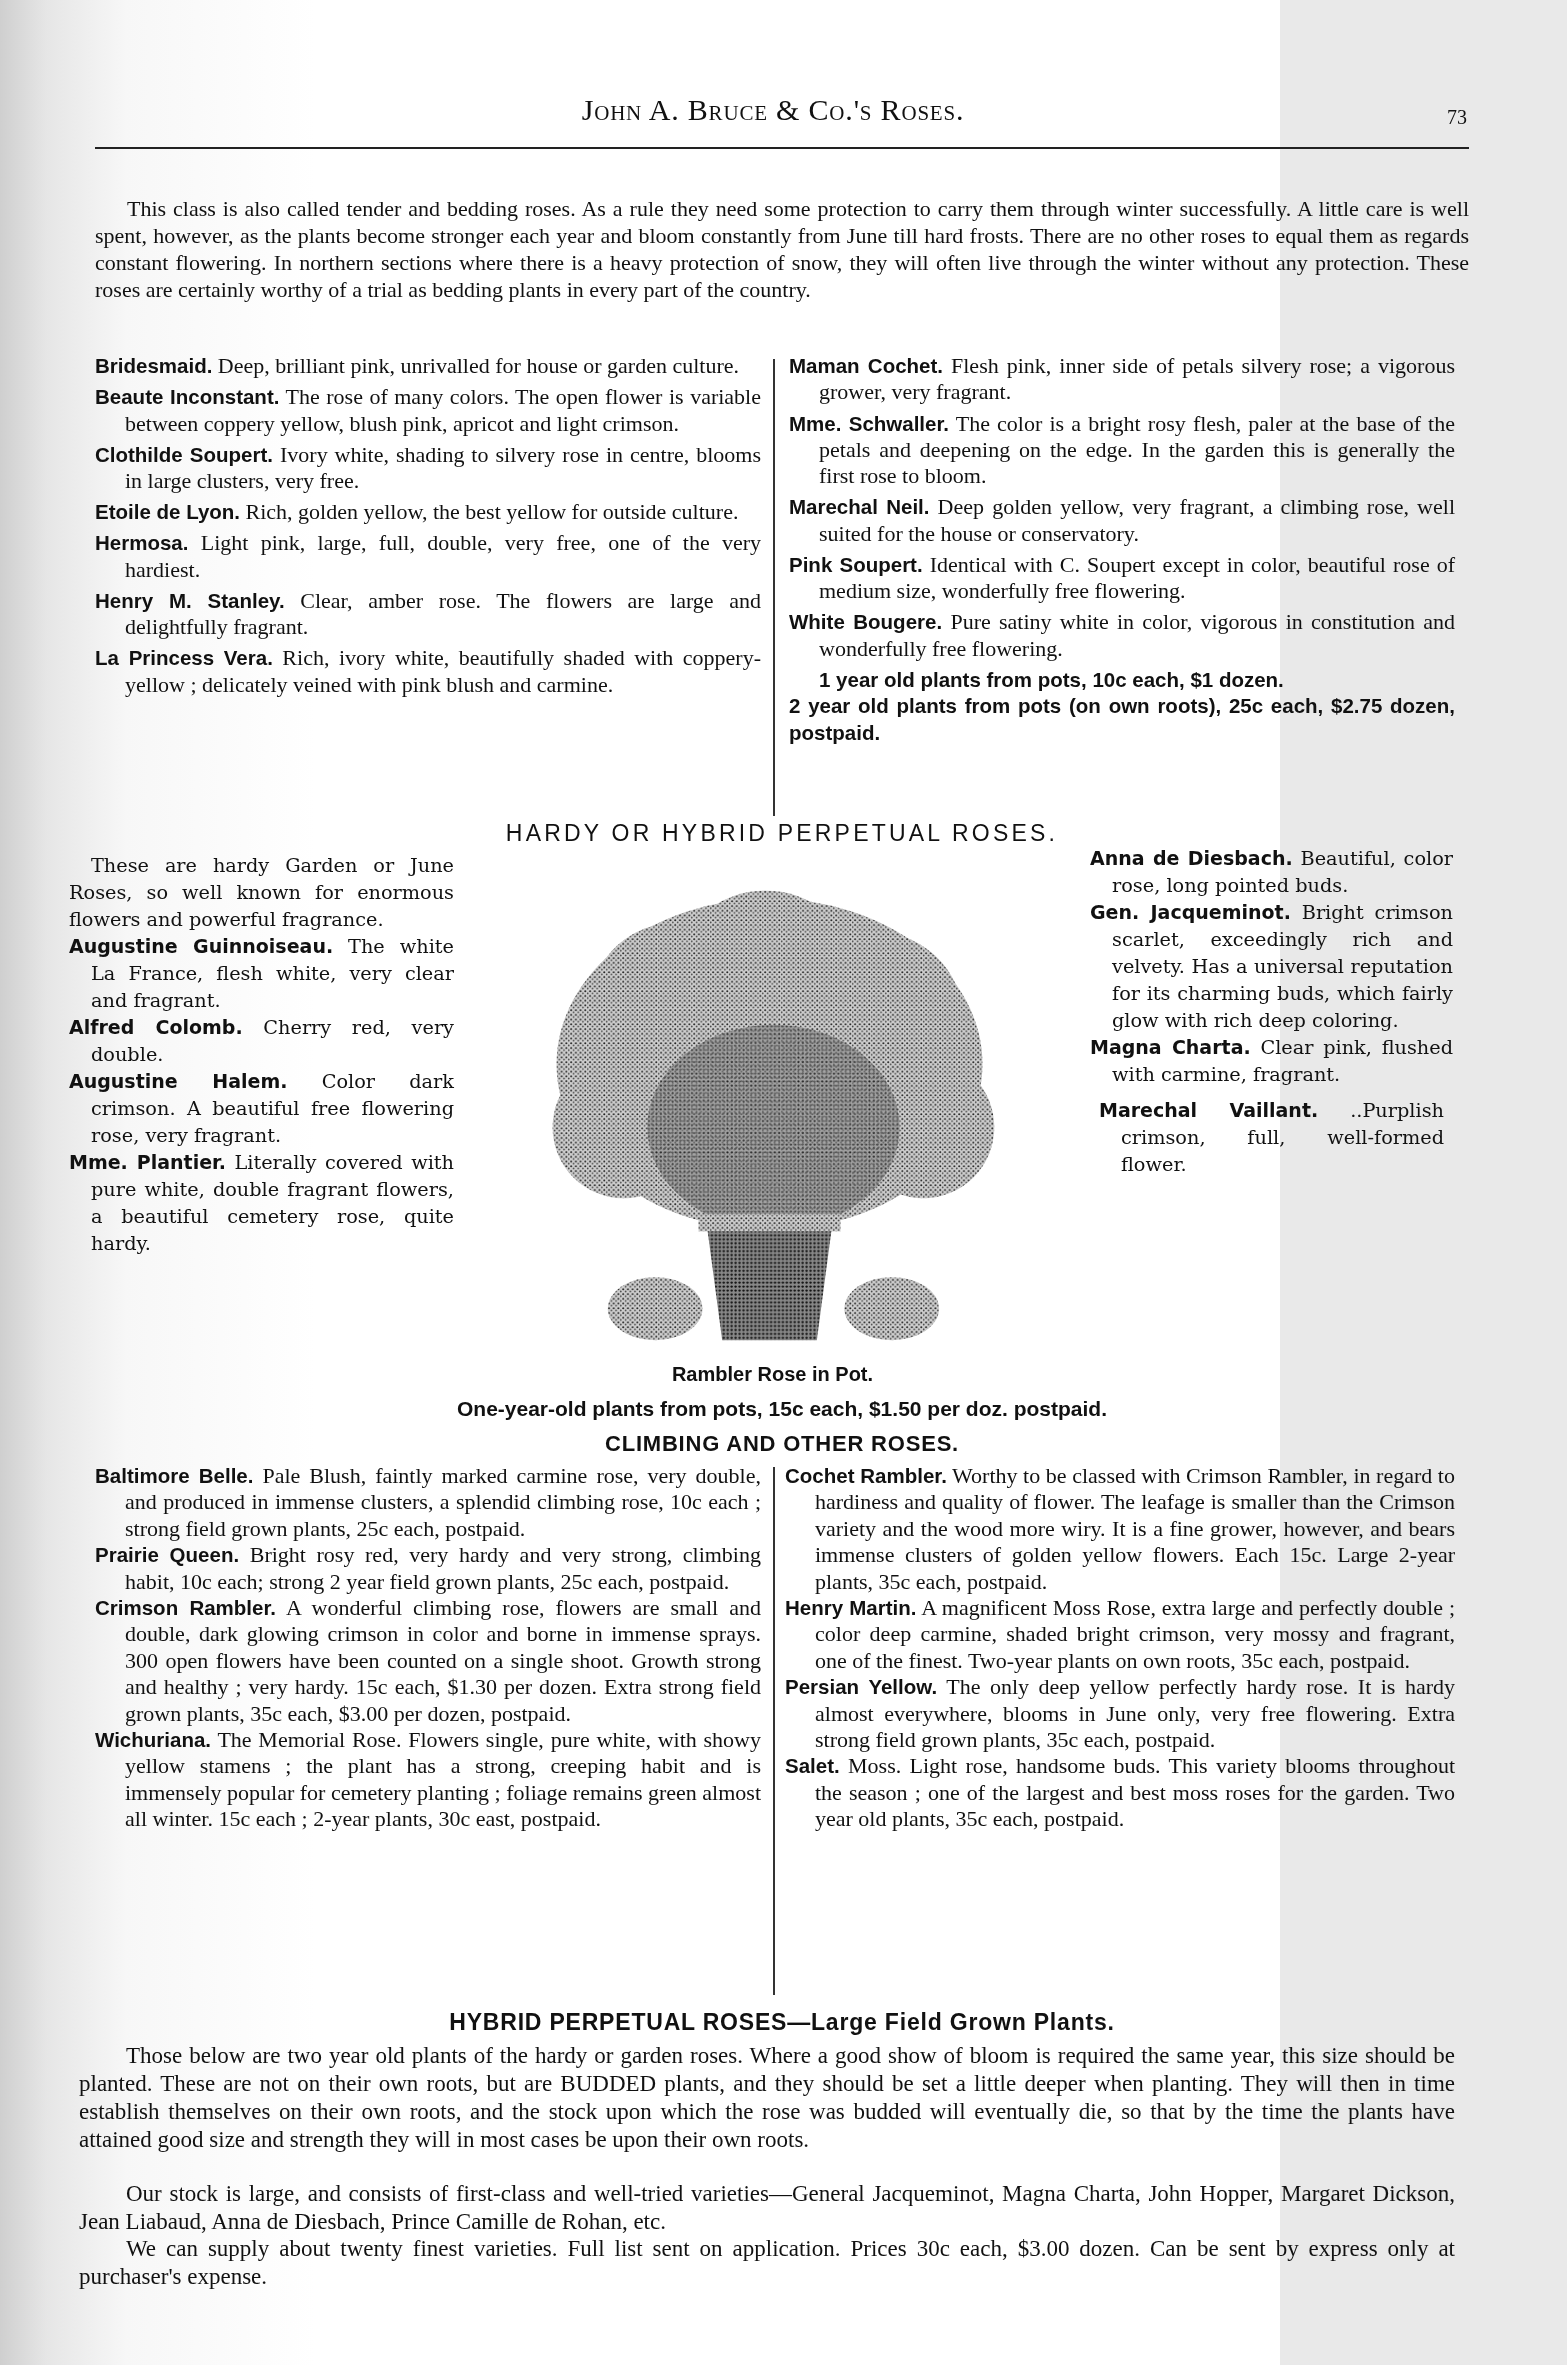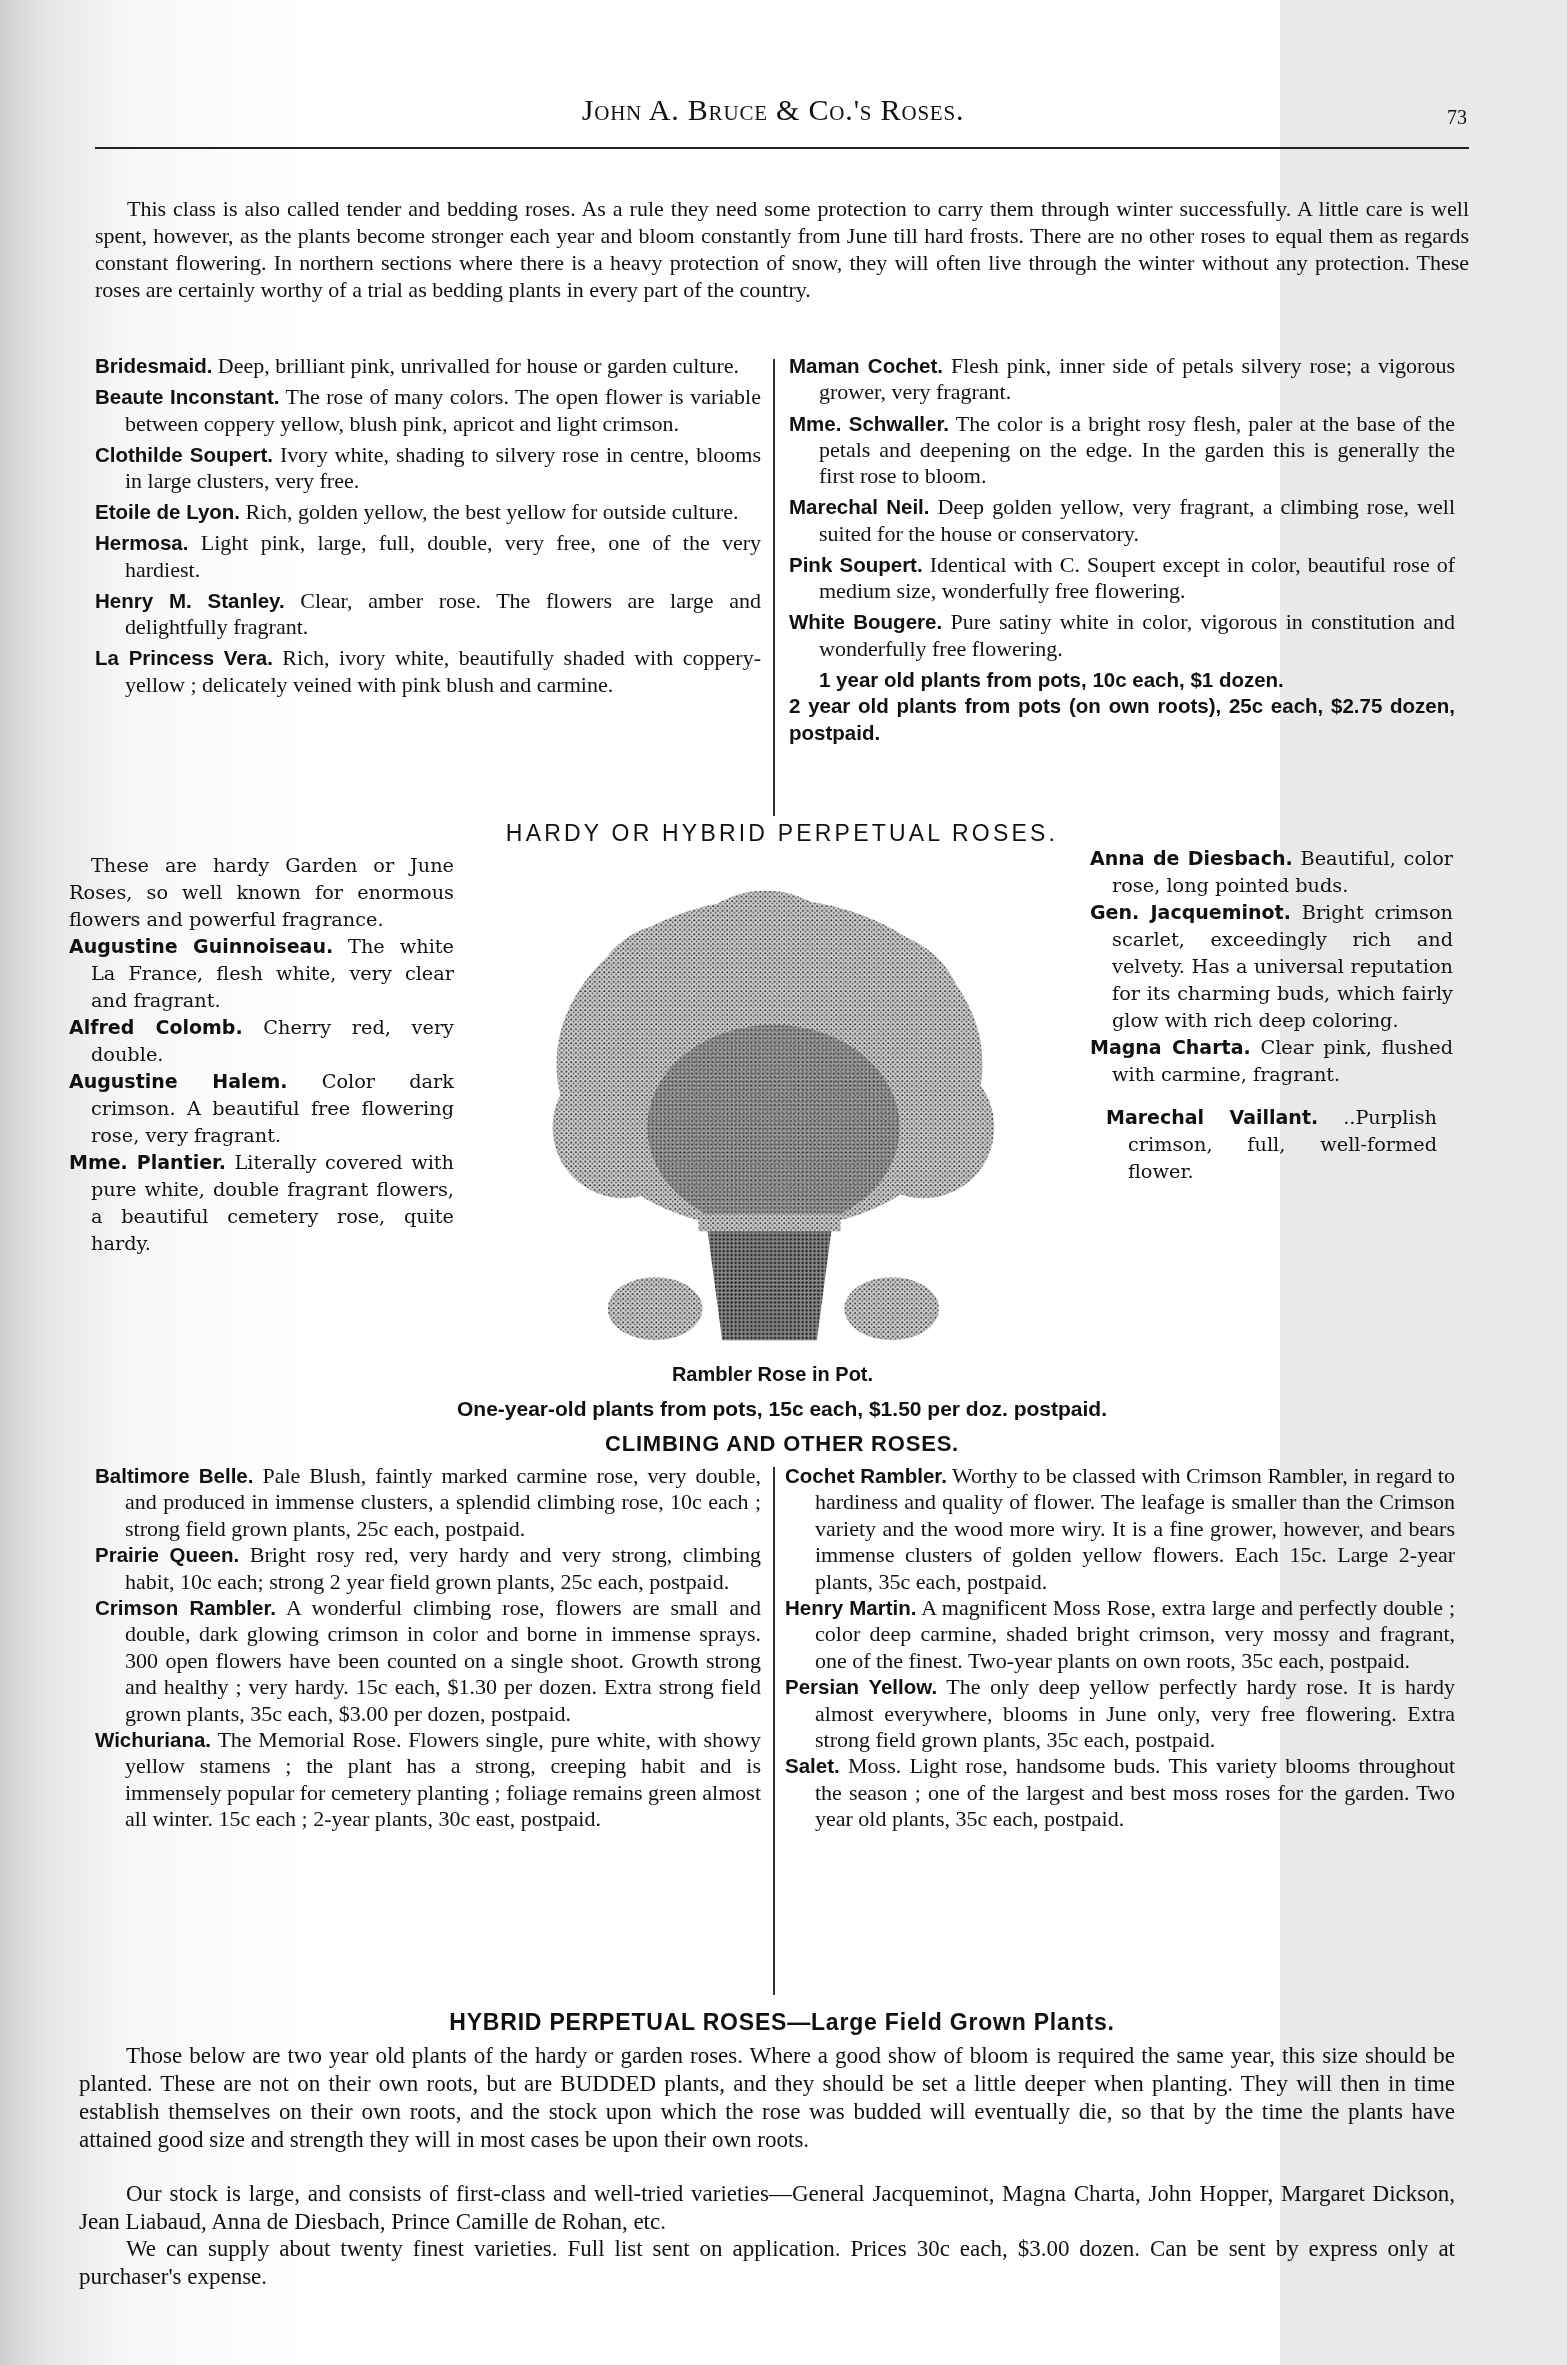--- a/index.html
+++ b/index.html
@@ -96,21 +96,21 @@
     </g>
     <ellipse cx="180" cy="560" rx="60" ry="40" fill="url(#stipple)"></ellipse>
     <ellipse cx="480" cy="560" rx="60" ry="40" fill="url(#stipple)"></ellipse>
   </svg>
   <div class="caption" style="left:615px;top:1363px;width:315px;">Rambler Rose in Pot.</div>
 
   <div class="col hardy-col" style="left:1090px;top:845px;width:363px;">
     <p class="entry" style="padding-left:22px;text-indent:-22px;margin:0;"><span class="name">Anna de Diesbach.</span> <span>Beautiful, color rose, long pointed buds.</span></p>
     <p class="entry" style="padding-left:22px;text-indent:-22px;margin:0;"><span class="name">Gen. Jacqueminot.</span> <span>Bright crimson scarlet, exceedingly rich and velvety. Has a universal reputation for its charming buds, which fairly glow with rich deep coloring.</span></p>
     <p class="entry" style="padding-left:22px;text-indent:-22px;margin:0;"><span class="name">Magna Charta.</span> <span>Clear pink, flushed with carmine, fragrant.</span></p>
-    <p class="entry" style="padding-left:22px;text-indent:-22px;margin:16px;"><span class="name">Marechal Vaillant.</span> <span>..Purplish crimson, full, well-formed flower.</span></p>
+    <p class="entry" style="padding-left:22px;text-indent:-22px;margin:9px;"><span class="name">Marechal Vaillant.</span> <span>..Purplish crimson, full, well-formed flower.</span></p>
   </div>
 
   <div class="caption" style="left:95px;top:1397px;width:1374px;font-size:21px;">One-year-old plants from pots, 15c each, $1.50 per doz. postpaid.</div>
 
   <div class="sec-title" style="left:95px;top:1431px;width:1374px;font-size:22px;">CLIMBING AND OTHER ROSES.</div>
 
   <div class="col" style="left:95px;top:1463px;width:666px;">
     <p class="entry" style="margin:0;"><span class="name">Baltimore Belle.</span> <span>Pale Blush, faintly marked carmine rose, very double, and produced in immense clusters, a splendid climbing rose, 10c each ; strong field grown plants, 25c each, postpaid.</span></p>
     <p class="entry" style="margin:0;"><span class="name">Prairie Queen.</span> <span>Bright rosy red, very hardy and very strong, climbing habit, 10c each; strong 2 year field grown plants, 25c each, postpaid.</span></p>
     <p class="entry" style="margin:0;"><span class="name">Crimson Rambler.</span> <span>A wonderful climbing rose, flowers are small and double, dark glowing crimson in color and borne in immense sprays. 300 open flowers have been counted on a single shoot. Growth strong and healthy ; very hardy. 15c each, $1.30 per dozen. Extra strong field grown plants, 35c each, $3.00 per dozen, postpaid.</span></p>

